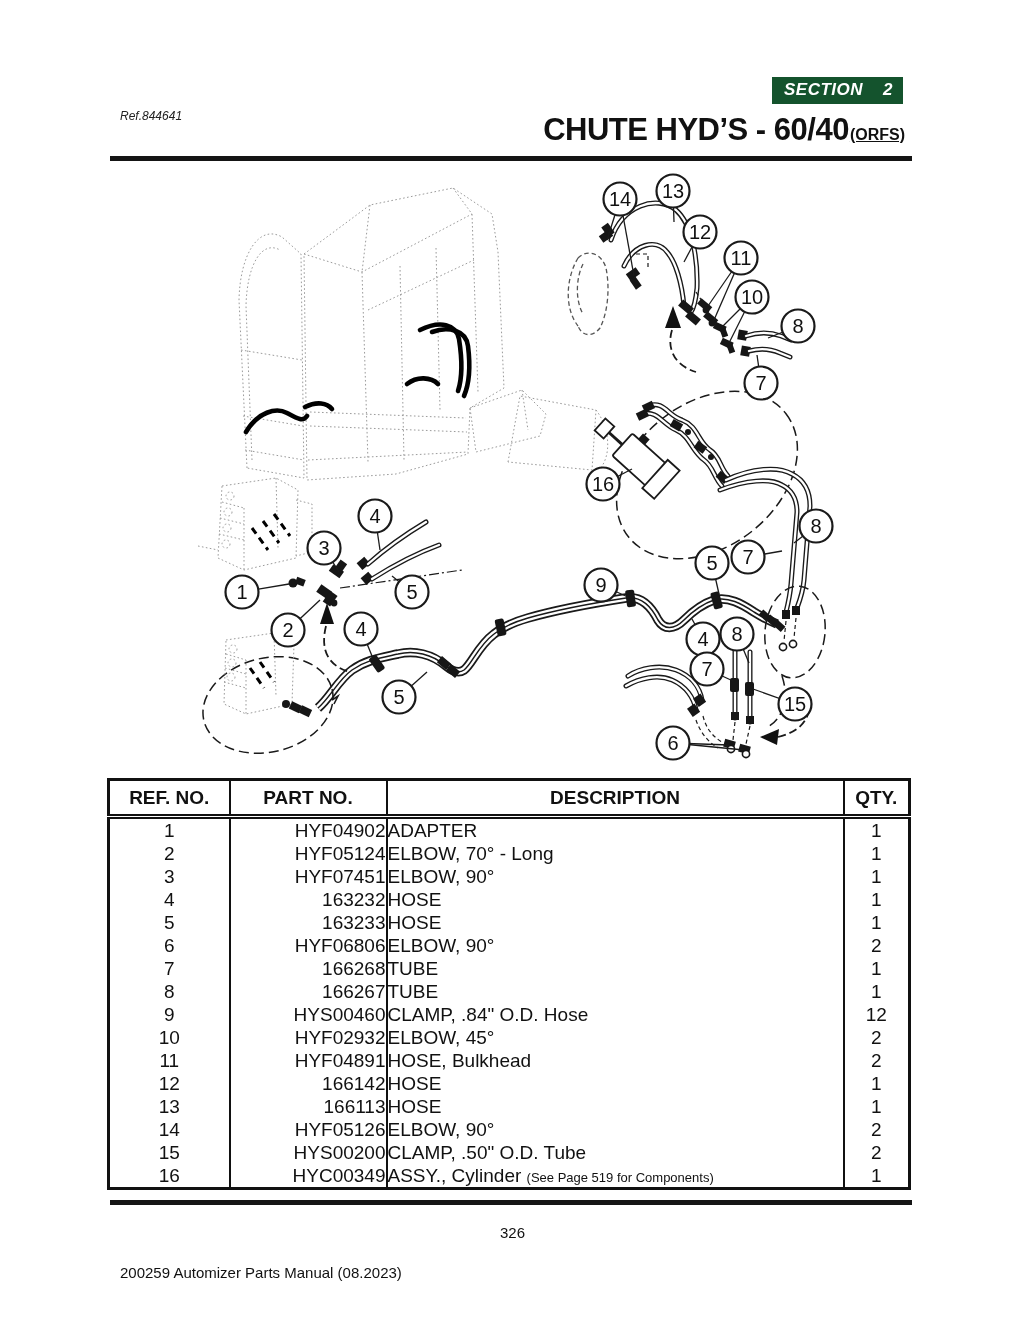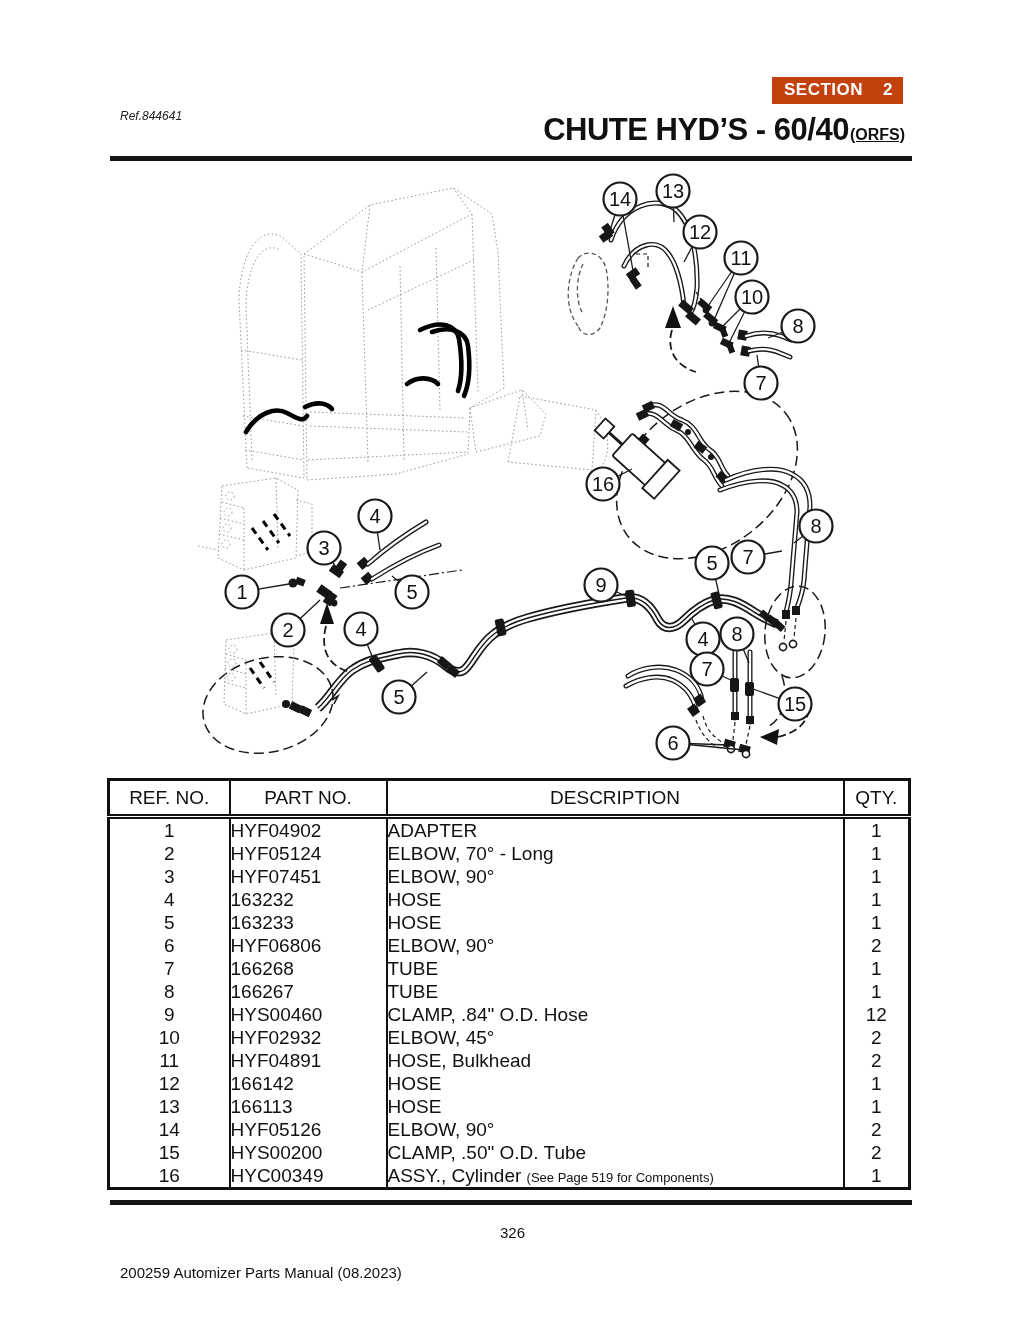--- a/index.html
+++ b/index.html
@@ -1,21 +1,21 @@
 <!DOCTYPE html>
 <html><head>
 <meta charset="utf-8">
 <style>
   html,body{margin:0;padding:0;background:#e8e8e8;}
   .page{position:relative;width:1024px;height:1326px;background:#ffffff;margin:0 auto;
         font-family:"Liberation Sans",sans-serif;color:#111;overflow:hidden;}
   .abs{position:absolute;}
   .ref-code{left:120px;top:109px;font-style:italic;font-size:12px;color:#222;}
-  .section-badge{right:121px;top:77px;background:#c2410c;color:#fff;font-weight:bold;
-        font-size:17px;padding:3px 10px 4px 12px;letter-spacing:.5px;display:flex;gap:0;}
+  .section-badge{right:121px;top:77px;background:#14532d;color:#fff;font-weight:bold;
+        font-size:17px;padding:3px 10px 4px 12px;letter-spacing:.5px;display:flex;gap:0;font-style:italic;}
   .section-badge .num{margin-left:20px;}
   .title-row{right:119px;top:112px;display:flex;align-items:baseline;gap:1px;white-space:nowrap;}
   .title-main{font-weight:bold;font-size:31px;letter-spacing:-.5px;}
   .title-suffix{font-weight:bold;font-size:16px;text-decoration:underline;}
   .rule{left:110px;width:802px;height:5px;background:#151515;}
   .rule-top{top:156px;}
   .rule-bottom{top:1200px;}
   .footer-text{left:120px;top:1264px;font-size:15px;}
   .page-num{left:500px;top:1224px;font-size:15px;}
 
@@ -37,26 +37,26 @@
   .blackdash{fill:none;stroke:#000;stroke-width:3;stroke-dasharray:7 5;}
   .fit{fill:#161616;stroke:none;}
   .eyelet{fill:#fff;stroke:#161616;stroke-width:1.6;}
   .leader{stroke:#1a1a1a;stroke-width:1.3;}
   .co-circle{fill:#fff;stroke:#1a1a1a;stroke-width:2.2;}
   .co-text{font-family:"Liberation Sans",sans-serif;font-size:20px;fill:#111;text-anchor:middle;}
 
   
   table.parts{position:absolute;left:107px;top:778px;width:801px;border-collapse:collapse;
         table-layout:fixed;border:3px solid #111;}
-  table.parts th{font-size:19px;font-weight:normal;height:33px;border-bottom:5px double #111;
+  table.parts th{font-size:19px;font-weight:bold;height:33px;border-bottom:5px double #111;
         text-align:center;padding:0;}
   table.parts td{font-size:19px;height:23px;padding:0;vertical-align:middle;}
   .csep{border-left:2px solid #111;}
   td.c-ref{text-align:center;}
-  td.c-part{padding-left:12px;}
+  td.c-part{padding-left:12px;text-align:right;}
   td.c-desc{padding-left:9px;white-space:nowrap;}
   td.c-qty{text-align:center;}
   .desc-note{font-size:13px;}
 </style>
 </head>
 <body>
 
 <div class="page">
 
   <div class="abs ref-code">Ref.844641</div>

